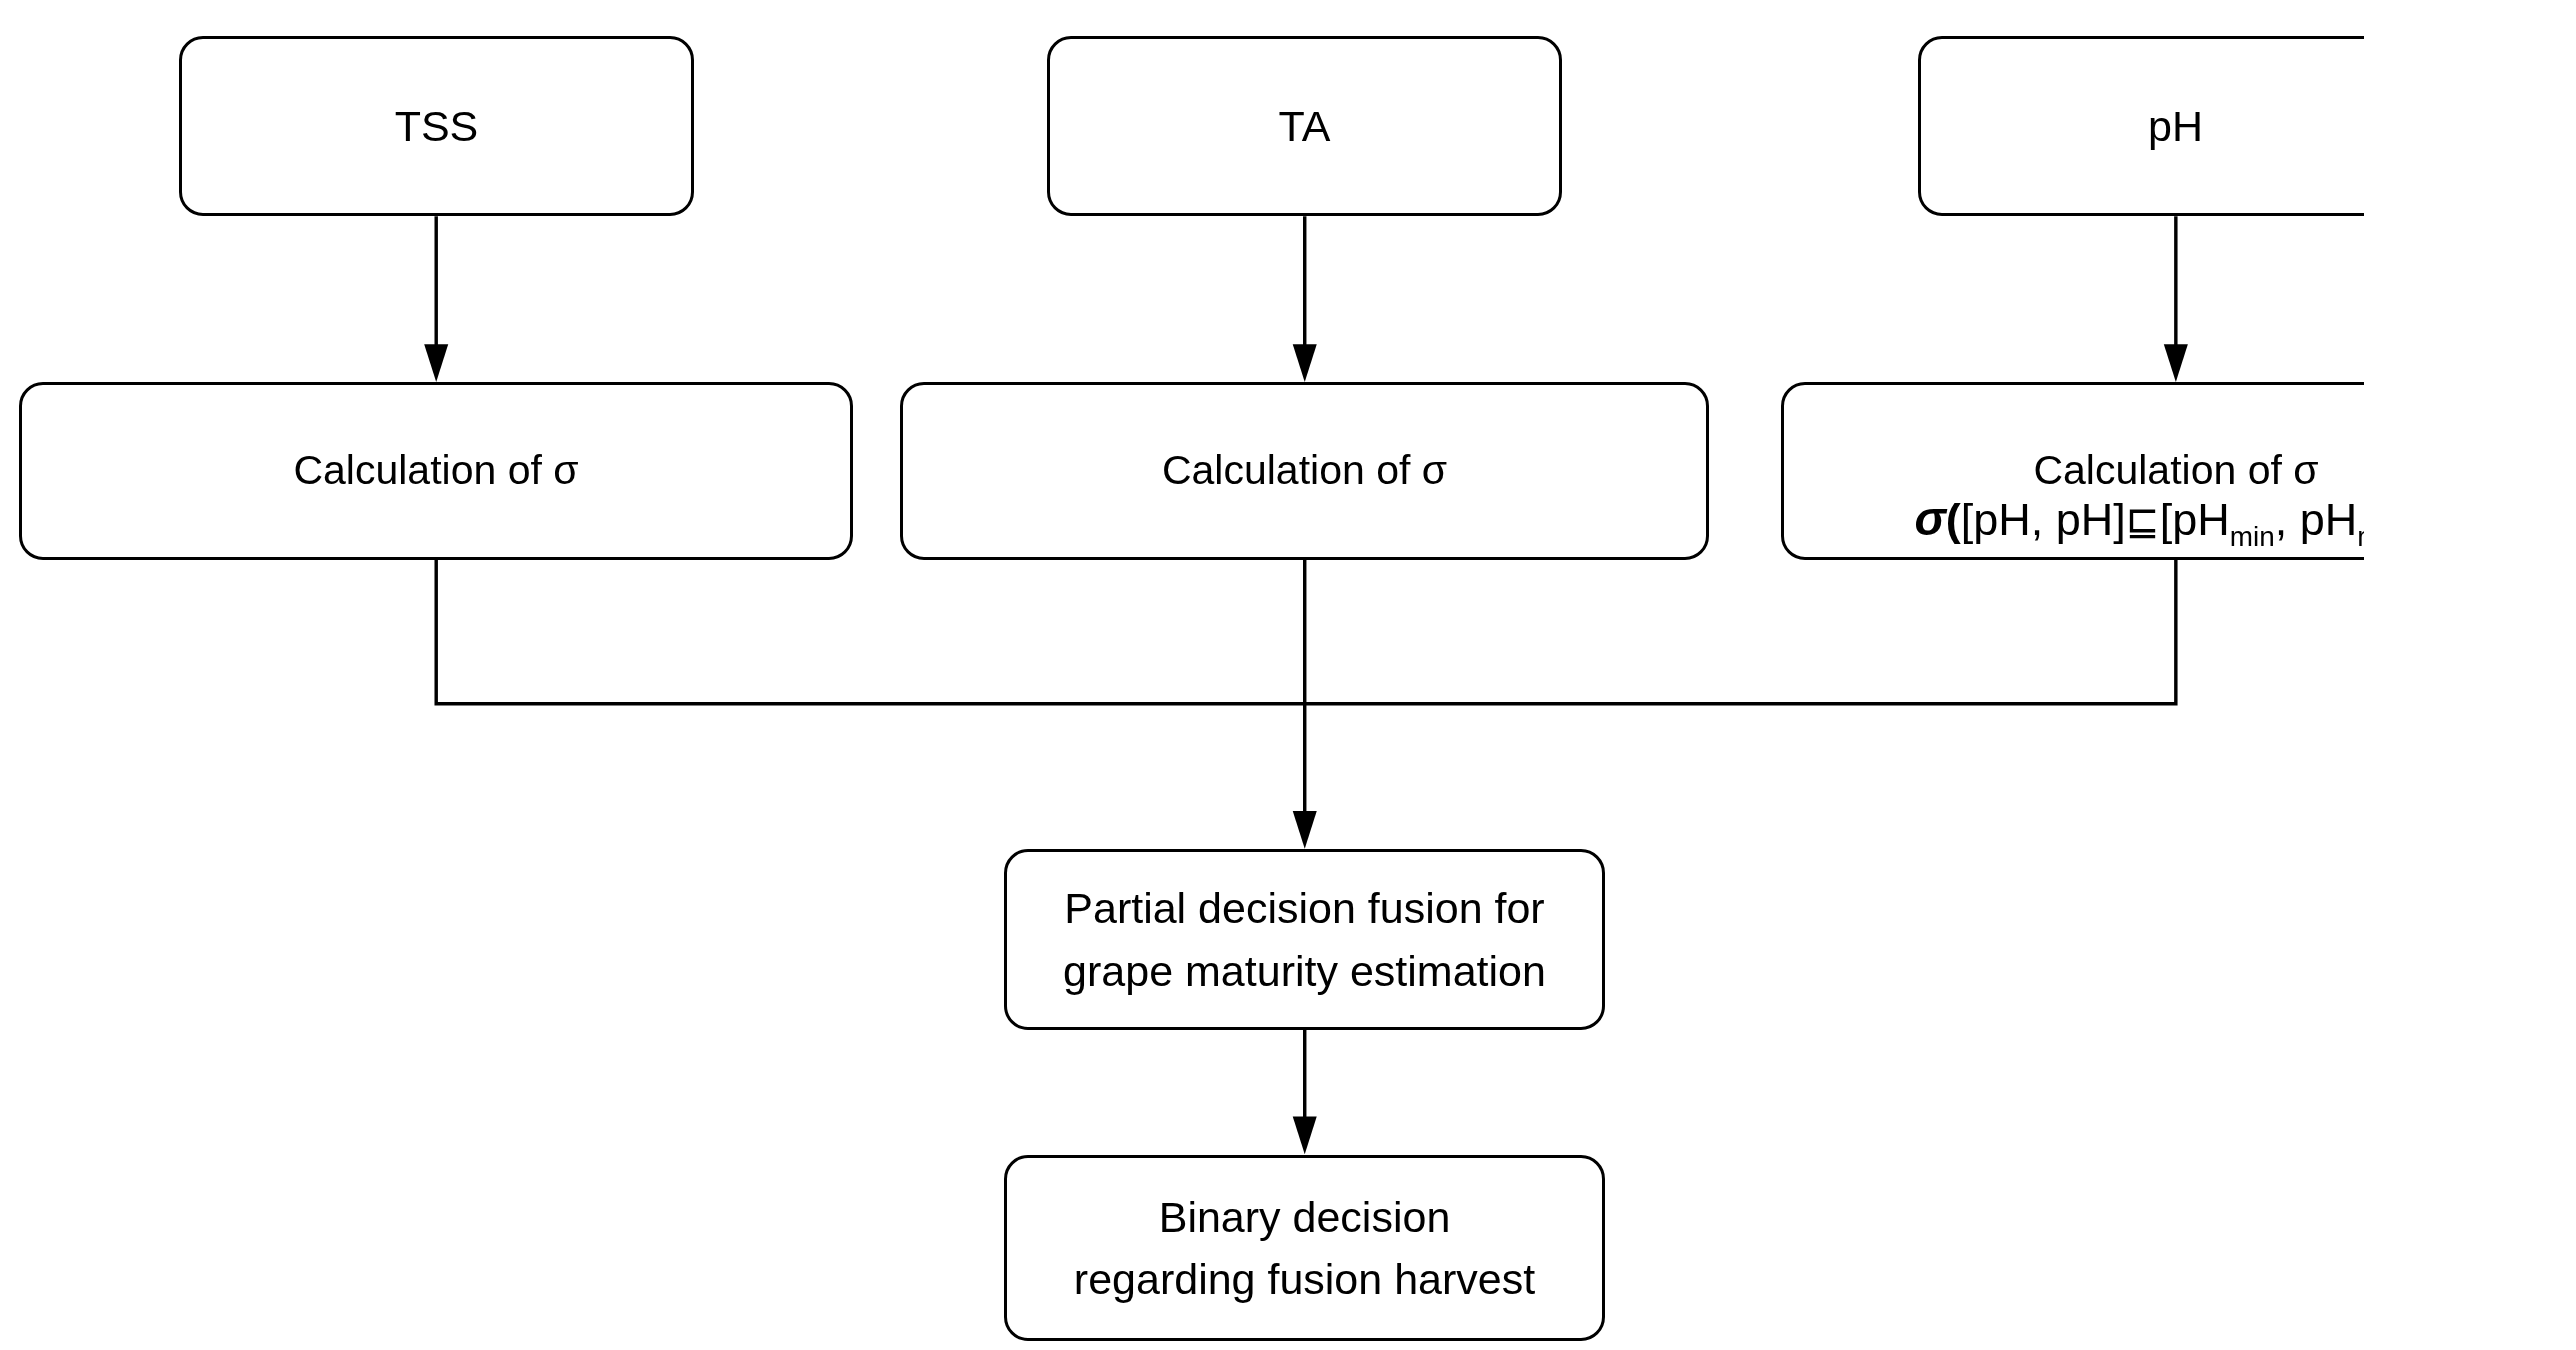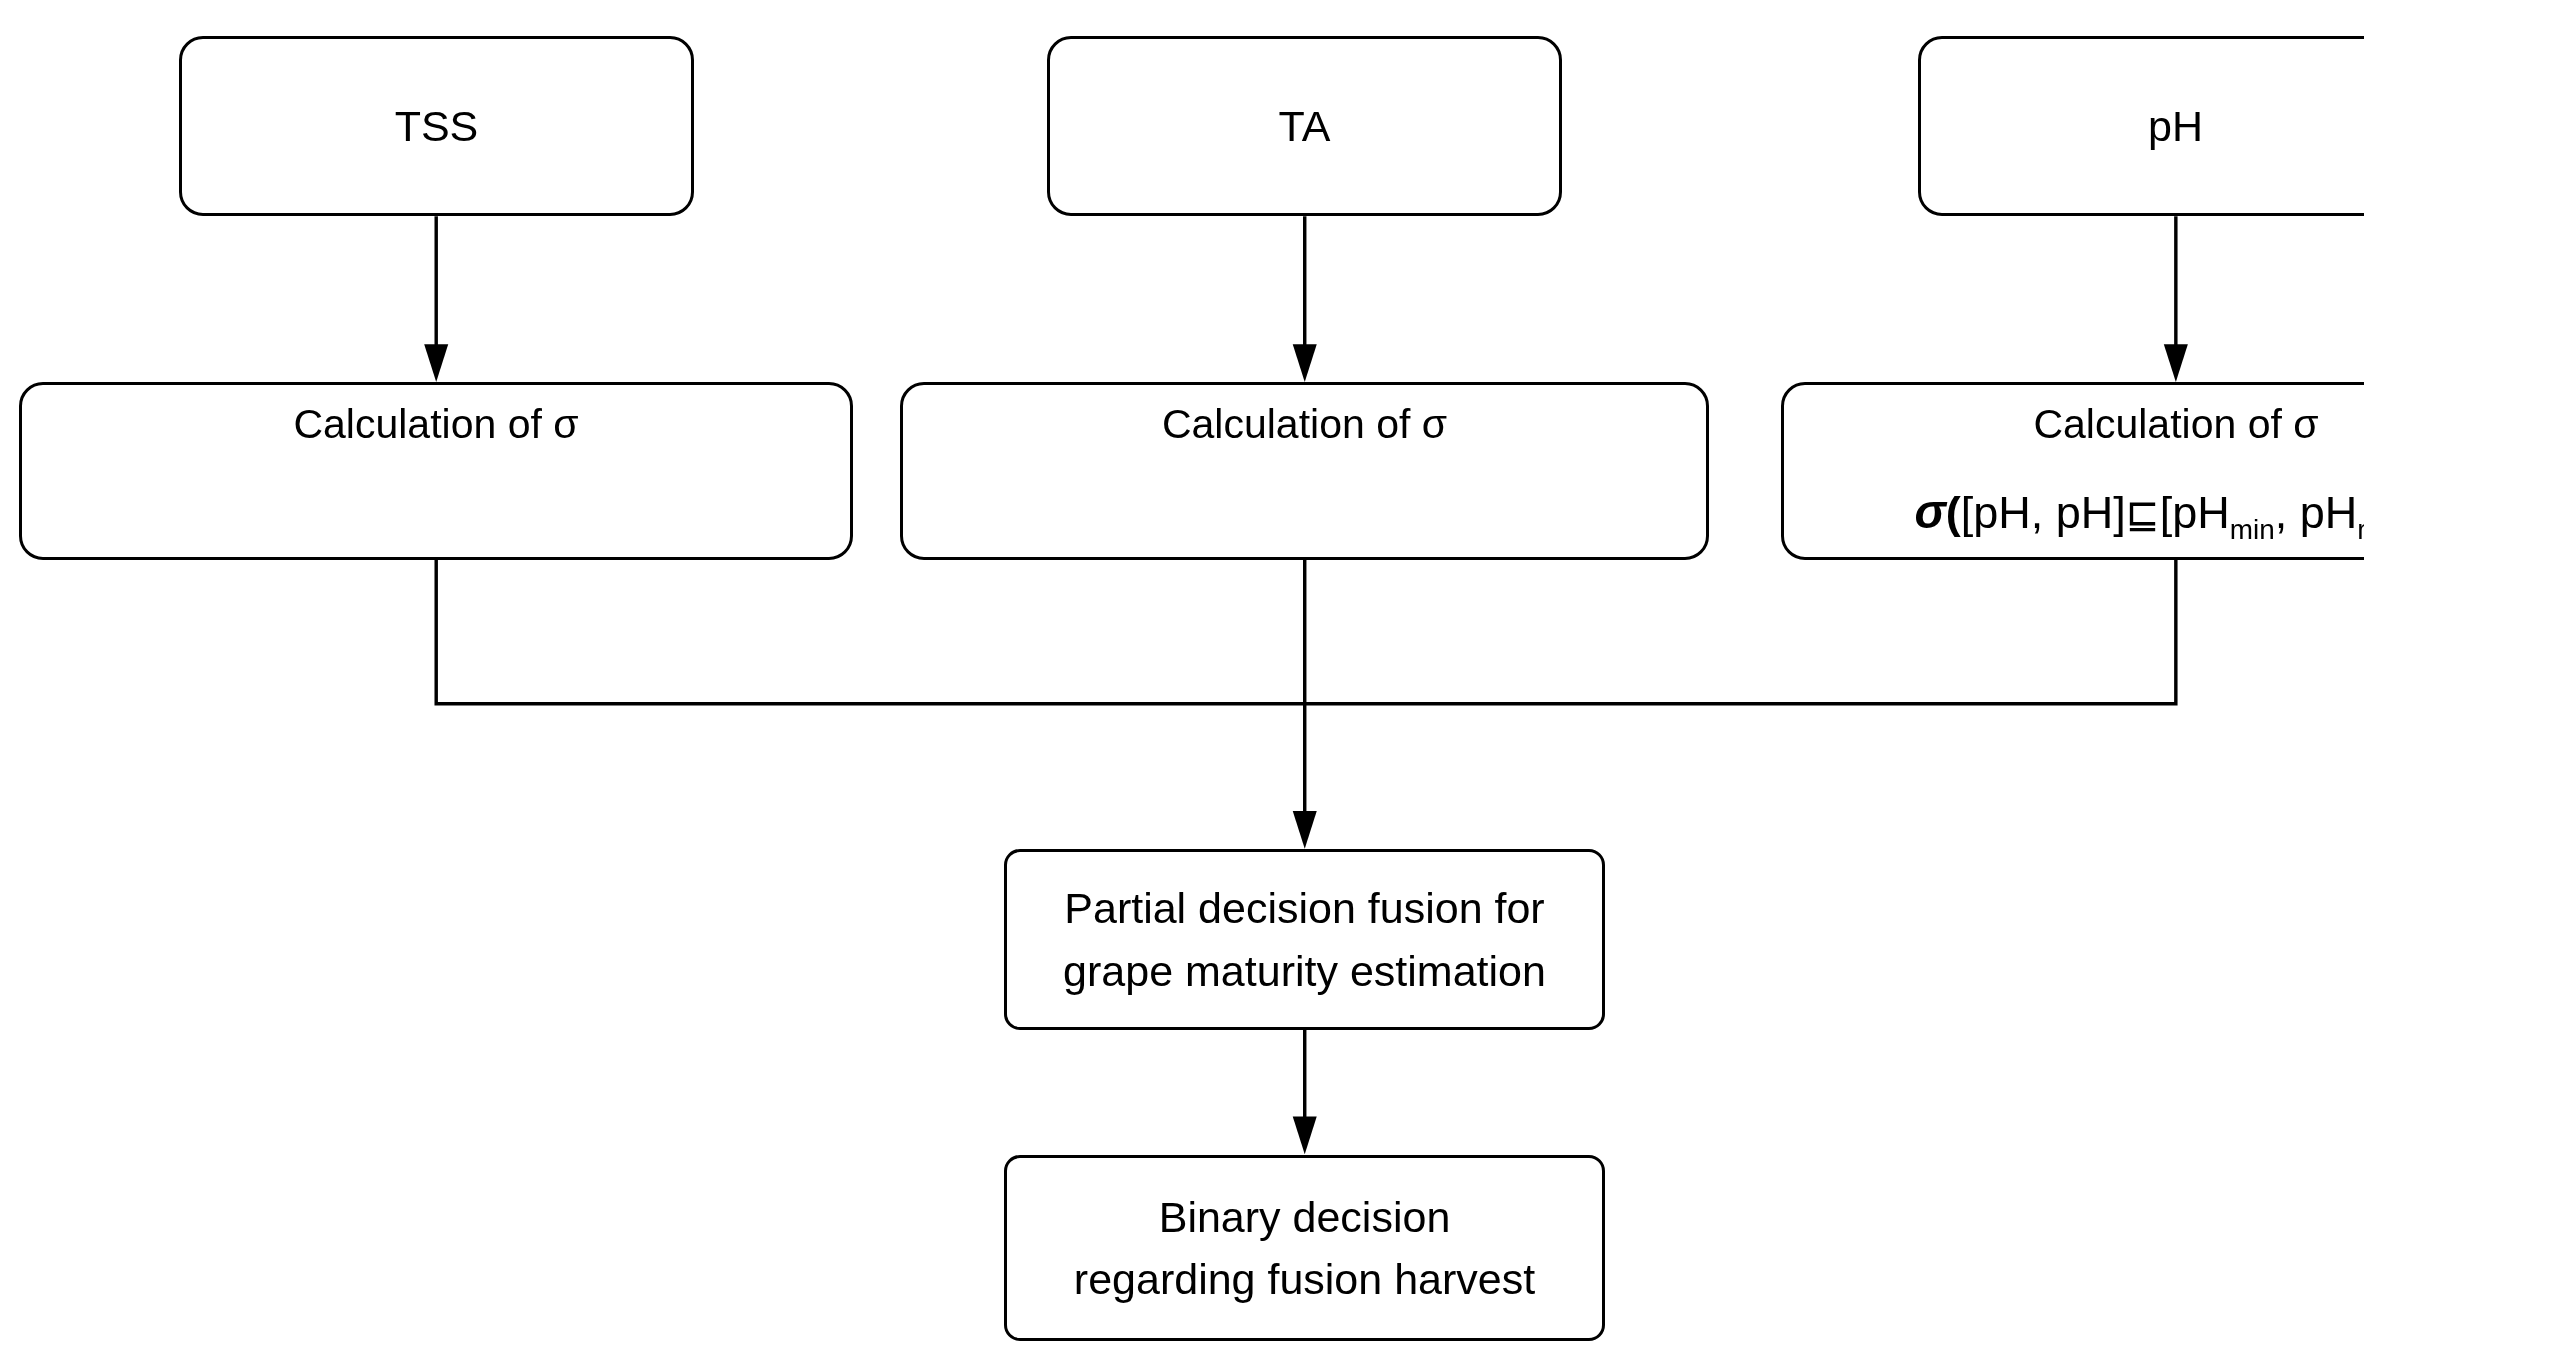--- a/index.html
+++ b/index.html
@@ -43,20 +43,21 @@
   .calc-box {
     top: 382px;
     height: 178px;
     flex-direction: column;
     justify-content: space-between;
     padding: 17px 6.9px 19px 6.9px;
   }
   .calc-title {
     font-size: 41px;
     line-height: 1.1;
+    margin-top: 46px;
   }
   .formula {
     font-size: 45px;
     line-height: 1.1;
     white-space: nowrap;
   }
   .formula .sig {
     font-weight: bold;
     font-style: italic;
     font-size: 1.05em;
@@ -72,21 +73,20 @@
     font-size: 0.62em;
     vertical-align: -0.4em;
     line-height: 0;
   }
   .bottom-box {
     left: 1004px;
     width: 601px;
     font-size: 43px;
     line-height: 1.45;
     flex-direction: column;
-    border-radius: 16px;
   }
   .fusion-box {
     top: 849px;
     height: 181px;
   }
   .decision-box {
     top: 1155px;
     height: 186px;
     text-align: right;
   }

